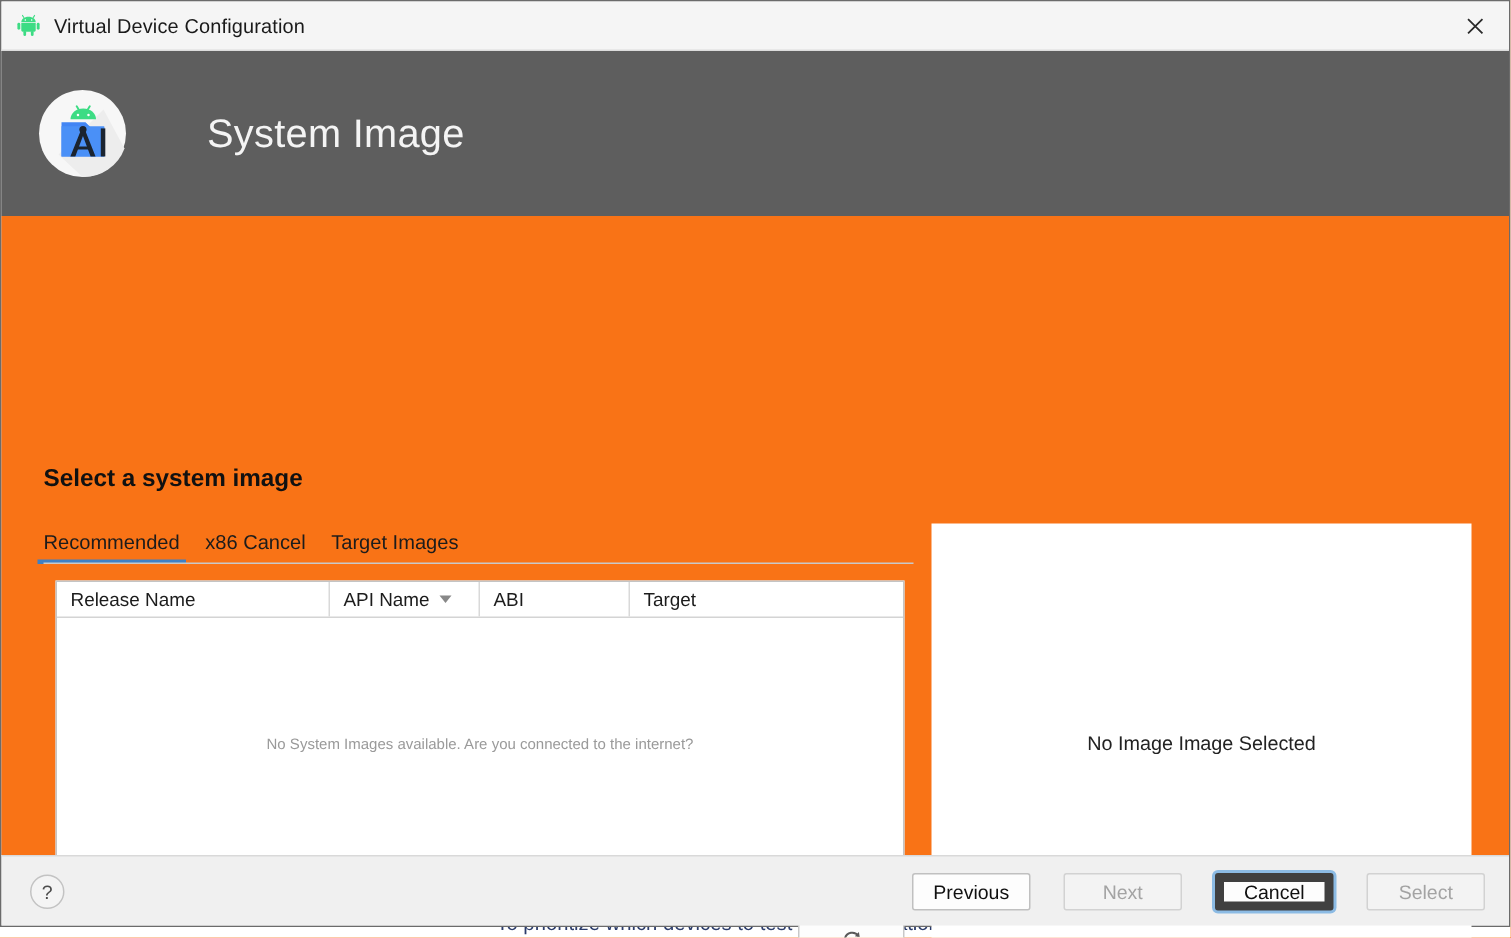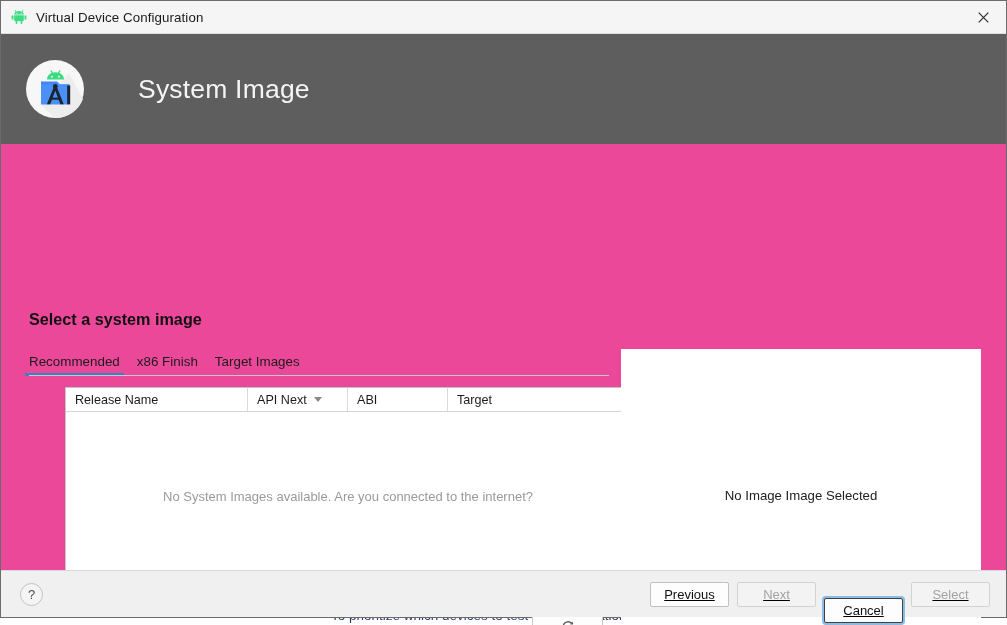--- a/index.html
+++ b/index.html
@@ -112,21 +112,21 @@
     margin-left: 21px;
     font-size: 26.5px;
     color: #f4f4f4;
     font-weight: 400;
     letter-spacing: 0.2px;
   }
 
   
   #body {
     flex: 1 1 auto;
-    background: #ec4899;
+    background: #f97316;
     position: relative;
     box-sizing: border-box;
   }
   #page-heading {
     position: absolute;
     left: 28px;
     top: 166px;
     font-size: 16.2px;
     font-weight: bold;
     color: #111111;
@@ -174,21 +174,20 @@
   
   #table-wrap {
     position: absolute;
     left: 36px;
     top: 243px;
     width: 566px;
     height: 215px;
     background: #ffffff;
     border: 1px solid #c4c4c4;
     box-sizing: border-box;
-    margin-left: 28px;
   }
   #table-head {
     display: flex;
     height: 24px;
     border-bottom: 1px solid #d4d4d4;
     box-sizing: border-box;
   }
   .th {
     font-size: 12.6px;
     color: #1c1c1c;
@@ -208,21 +207,21 @@
     width: 0; height: 0;
     border-left: 4.5px solid transparent;
     border-right: 4.5px solid transparent;
     border-top: 5px solid #888888;
   }
   #table-empty {
     height: 189px;
     display: flex;
     align-items: center;
     justify-content: center;
-    font-size: 13px;
+    font-size: 10px;
     color: #9a9a9a;
     padding-bottom: 20px;
     box-sizing: border-box;
   }
 
   
   #refresh-btn {
     position: absolute;
     left: 531px;
     top: 471px;
@@ -280,22 +279,21 @@
     font-size: 13px;
     color: #4c4c4c;
     cursor: default;
     box-sizing: border-box;
   }
   #footer-buttons {
     position: absolute;
     right: 16px;
     top: 11px;
     display: flex;
-    gap: 8px;
-    text-decoration: underline;
+    gap: 22px;
   }
   .btn {
     width: 79px;
     height: 25px;
     font-size: 13px;
     font-family: "Liberation Sans", sans-serif;
     background: #fdfdfd;
     border: 1px solid #c0c0c0;
     border-radius: 2px;
     color: #101010;
@@ -305,23 +303,22 @@
     cursor: default;
     box-sizing: border-box;
     padding: 0;
   }
   .btn.disabled {
     color: #a3a3a3;
     background: #f3f3f3;
     border-color: #d2d2d2;
   }
   .btn.focused {
-    border: 1px solid #404040;
+    border: 6px solid #404040;
     box-shadow: 0 0 0 2px #8cbbe4;
-    margin-top: 16px;
   }
 </style>
 </head>
 <body>
 
 <div id="bg-page">
   <div id="bg-hr"></div>
   <div id="bg-bottom-text">To prioritize which devices to test your application on, visit</div>
 </div>
 
@@ -376,33 +373,33 @@
     <div id="header-title">System Image</div>
   </div>
 
   <div id="body">
 
     <div id="page-heading">Select a system image</div>
 
     <div id="tabs">
       <div id="tabs-row">
         <div class="tab active">Recommended</div>
-        <div class="tab">x86 Finish</div>
+        <div class="tab">x86 Cancel</div>
         <div class="tab">Target Images</div>
       </div>
       <div id="tabs-underline"></div>
     </div>
 
     <div id="table-wrap">
       <div id="table-head">
         <div class="th" style="width:182px">
           <span>Release Name</span>
         </div>
         <div class="th" style="width:100px">
-          <span>API Next</span>
+          <span>API Name</span>
           <span class="th-sort-arrow"></span>
         </div>
         <div class="th" style="width:100px">
           <span>ABI</span>
         </div>
         <div class="th" style="width:182px">
           <span>Target</span>
         </div>
       </div>
       <div id="table-empty">No System Images available. Are you connected to the internet?</div>

